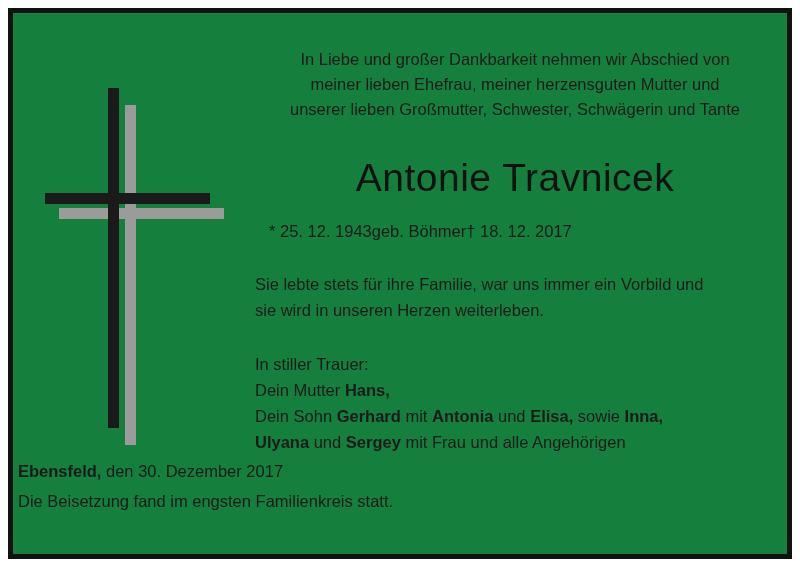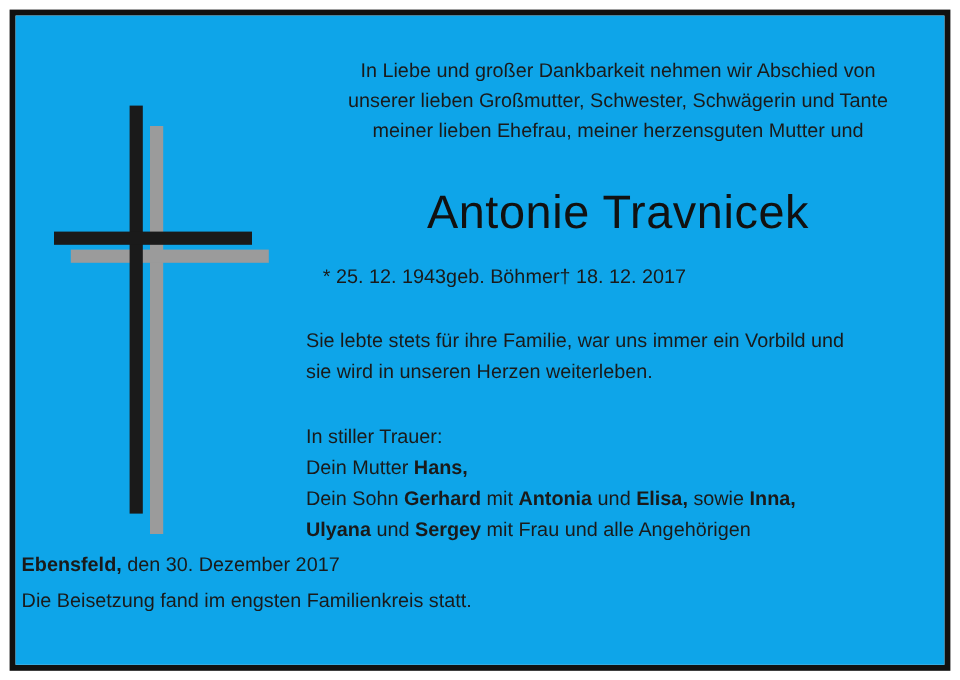--- a/index.html
+++ b/index.html
@@ -28,21 +28,21 @@
     bottom: 8px;
     border: 5px solid #111111;
     box-sizing: border-box;
   }
   .inner {
     position: absolute;
     left: 13px;
     top: 13px;
     right: 13px;
     bottom: 13px;
-    background: #0ea5e9;
+    background: #15803d;
     box-sizing: border-box;
   }
 
   
   .cross-area {
     position: absolute;
     left: 20px;
     top: 70px;
     width: 210px;
     height: 380px;
@@ -153,22 +153,22 @@
       <div class="cross-v-gray"></div>
       <div class="cross-h-gray"></div>
       <div class="cross-v-black"></div>
       <div class="cross-h-black"></div>
     </div>
 
     <div class="text-col">
 
       <div class="intro">
         <div>In Liebe und großer Dankbarkeit nehmen wir Abschied von</div>
+        <div>meiner lieben Ehefrau, meiner herzensguten Mutter und</div>
         <div>unserer lieben Großmutter, Schwester, Schwägerin und Tante</div>
-        <div>meiner lieben Ehefrau, meiner herzensguten Mutter und</div>
       </div>
 
       <div class="name">Antonie Travnicek</div>
 
       <div class="dates">
         <span>* 25. 12. 1943</span>
         <span>geb. Böhmer</span>
         <span>† 18. 12. 2017</span>
       </div>
 

